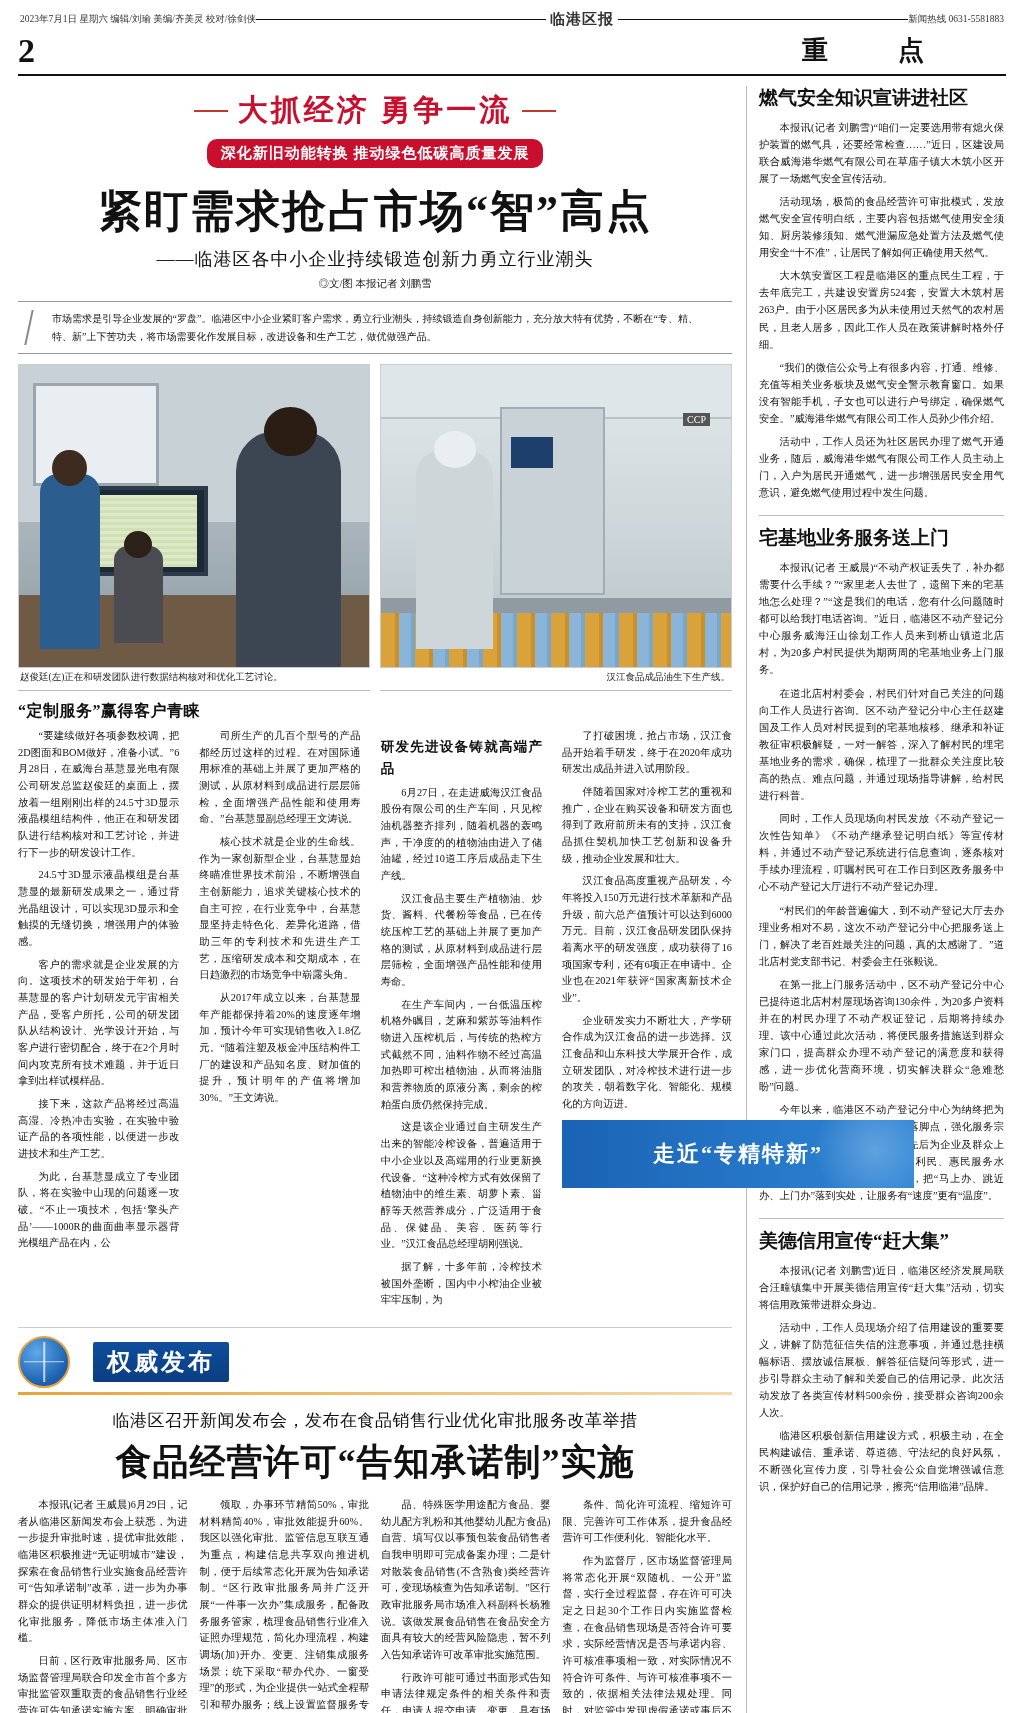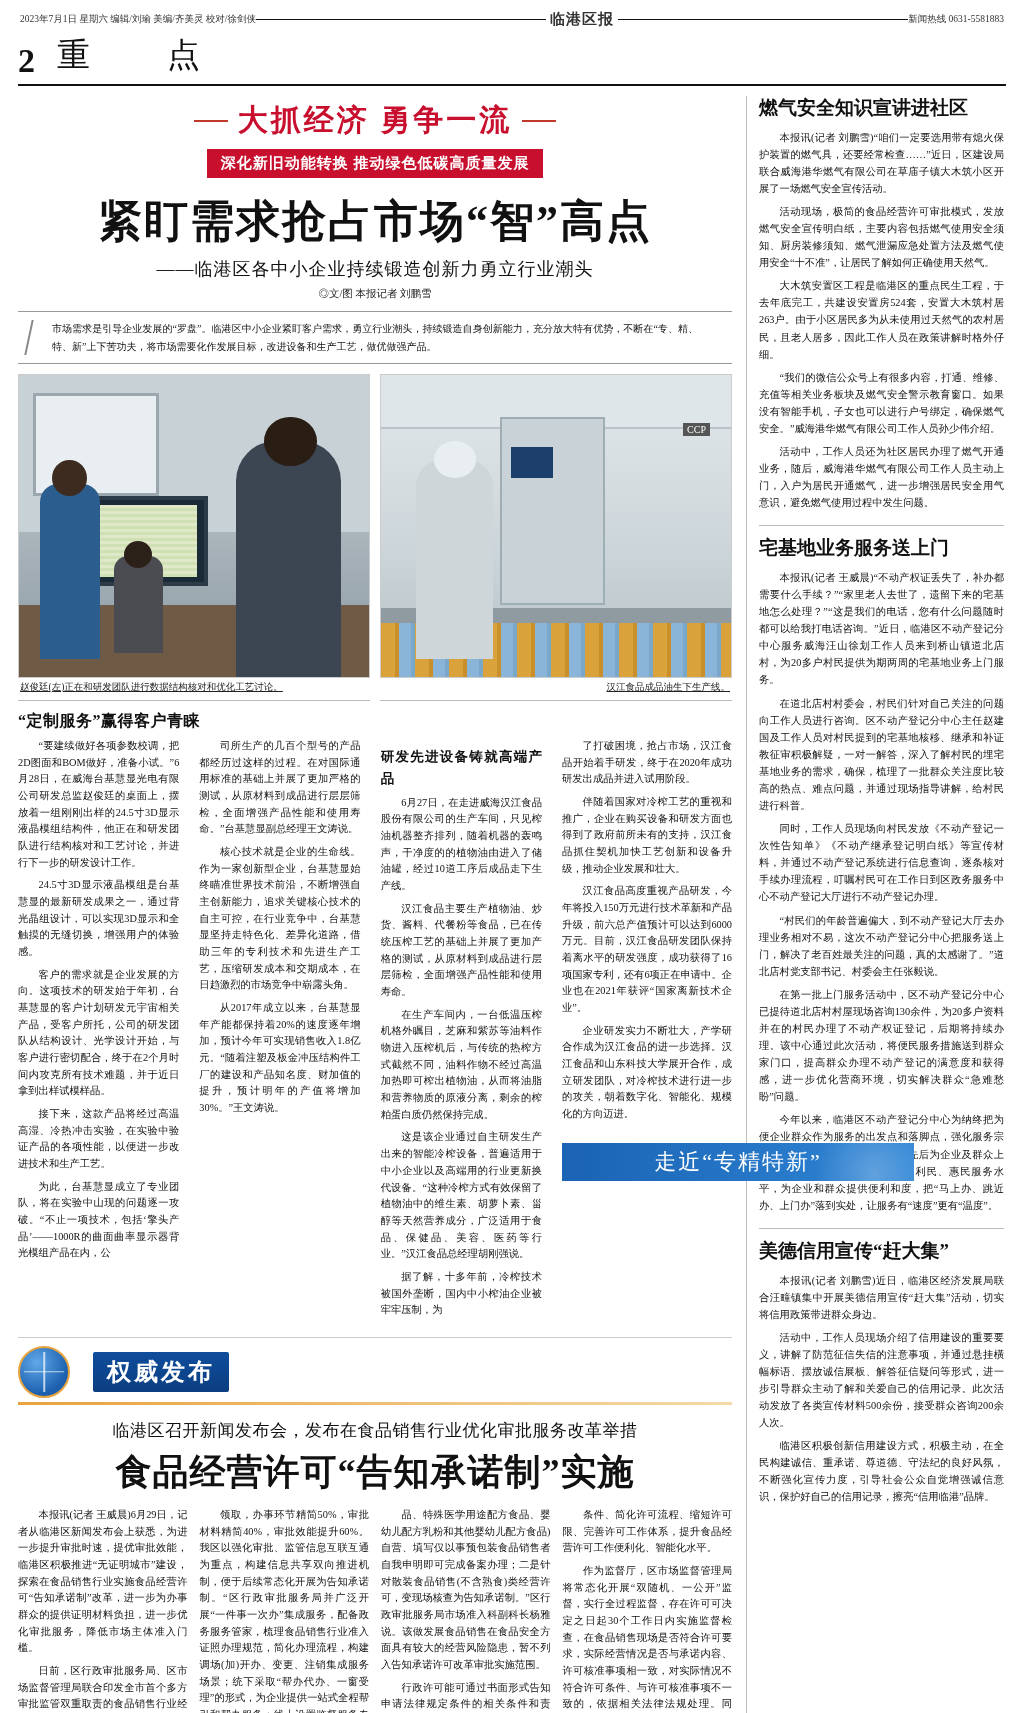--- a/index.html
+++ b/index.html
@@ -26,21 +26,21 @@
   .paper-name {
     font-family: "Liberation Serif", serif;
     font-size: 15px; font-weight: bold; letter-spacing: 1px; white-space: nowrap;
   }
   .headbar {
     display: flex; align-items: flex-end; justify-content: space-between;
     border-bottom: 2px solid #111; padding-bottom: 6px;
   }
   .page-no { font-size: 34px; font-weight: bold; line-height: 1; }
   .section-title {
-    flex: 1; text-align: left; font-size: 33px; font-weight: normal; letter-spacing: 22px;
+    flex: 1; text-align: right; font-size: 26px; font-weight: bold; letter-spacing: 22px;
     padding-left: 22px;
   }
   .headbar .spacer { width: 60px; }
 
   
   .body-grid { display: flex; gap: 14px; margin-top: 10px; }
   .main-col { width: 714px; }
   .side-col {
     width: 258px; border-left: 1px solid #bbb; padding-left: 12px;
   }
@@ -48,21 +48,21 @@
   
   .slogan-row { display: flex; align-items: center; justify-content: center; gap: 10px; margin-top: 4px; }
   .slogan-row .dash { width: 34px; height: 2px; background: #c0392b; }
   .slogan {
     color: #c8102e; font-size: 30px; font-weight: bold; letter-spacing: 3px;
     font-family: "Liberation Serif", serif;
   }
   .redbar {
     margin: 8px auto 0 auto; background: #c8102e; color: #fff;
     font-size: 15px; font-weight: bold; letter-spacing: 1px;
-    padding: 5px 14px; display: inline-block;
+    padding: 5px 14px; display: inline-block; border-radius: 10px;
   }
   .redbar-wrap { text-align: center; }
 
   .main-headline {
     text-align: center; font-size: 44px; font-weight: bold; letter-spacing: 2px;
     margin: 14px 0 6px 0; font-family: "Liberation Serif", serif;
   }
   .sub-headline {
     text-align: center; font-size: 18px; margin-bottom: 6px; letter-spacing: 1px;
   }
@@ -80,21 +80,21 @@
 
   
   .photos { display: flex; gap: 10px; }
   .photo-box { position: relative; }
   .photo-a { width: 352px; }
   .photo-b { width: 352px; }
   .photo {
     width: 100%; height: 304px; border: 1px solid #ccc; position: relative; overflow: hidden;
   }
   .cap {
-    font-size: 9.5px; color: #222; padding: 3px 2px 6px 2px; border-bottom: 1px solid #bbb; text-decoration: underline;
+    font-size: 9.5px; color: #222; padding: 3px 2px 6px 2px; border-bottom: 1px solid #bbb;
   }
   .cap.right { text-align: right; }
 
   
   .pa-bg { position:absolute; inset:0; background: linear-gradient(#cfd8dd, #aeb9c0 45%, #8d9aa2); }
   .pa-wall { position:absolute; left:0; top:0; width:100%; height:52%; background:#c7d1d6; }
   .pa-win { position:absolute; left:4%; top:6%; width:36%; height:34%; background:#e8eef1; border:3px solid #9aa7ae; }
   .pa-mon { position:absolute; left:20%; top:40%; width:34%; height:30%; background:#1b2a37; border:4px solid #2c3b47; }
   .pa-mon-inner { position:absolute; inset:6%; background: repeating-linear-gradient(#dfe9c8 0 3px,#cfe0b4 3px 6px); }
   .pa-desk { position:absolute; left:0; bottom:0; width:100%; height:24%; background:#6f5b45; }
@@ -123,22 +123,22 @@
   }
   .cols4 { display: flex; gap: 20px; margin-top: 6px; }
   .col { width: 170px; font-size: 10.3px; line-height: 1.62; text-align: justify; }
   .col p { margin: 0 0 6px 0; text-indent: 2em; }
   .col .sub-h {
     font-size: 13.5px; font-weight: bold; text-indent: 0; margin: 8px 0 5px 0;
   }
 
   .blue-banner {
     grid-column: span 2; background: linear-gradient(90deg,#1b63b4,#2f86d6);
-    color: #fff; height: 38px; display:flex; align-items:center; justify-content:center;
-    font-size: 22px; font-weight: normal; letter-spacing: 2px; margin-top: 20px;
+    color: #fff; height: 68px; display:flex; align-items:center; justify-content:center;
+    font-size: 22px; font-weight: bold; letter-spacing: 2px; margin-top: 7px;
     position: relative; overflow: hidden;
   }
   .blue-banner::after {
     content:""; position:absolute; right:-20px; top:-30px; width:120px; height:120px;
     background: radial-gradient(rgba(255,255,255,.25), rgba(255,255,255,0) 70%);
   }
   .bb-wrap { width: 352px; }
 
   
   .auth-wrap { margin-top: 12px; border-top: 1px solid #ccc; padding-top: 8px; }

